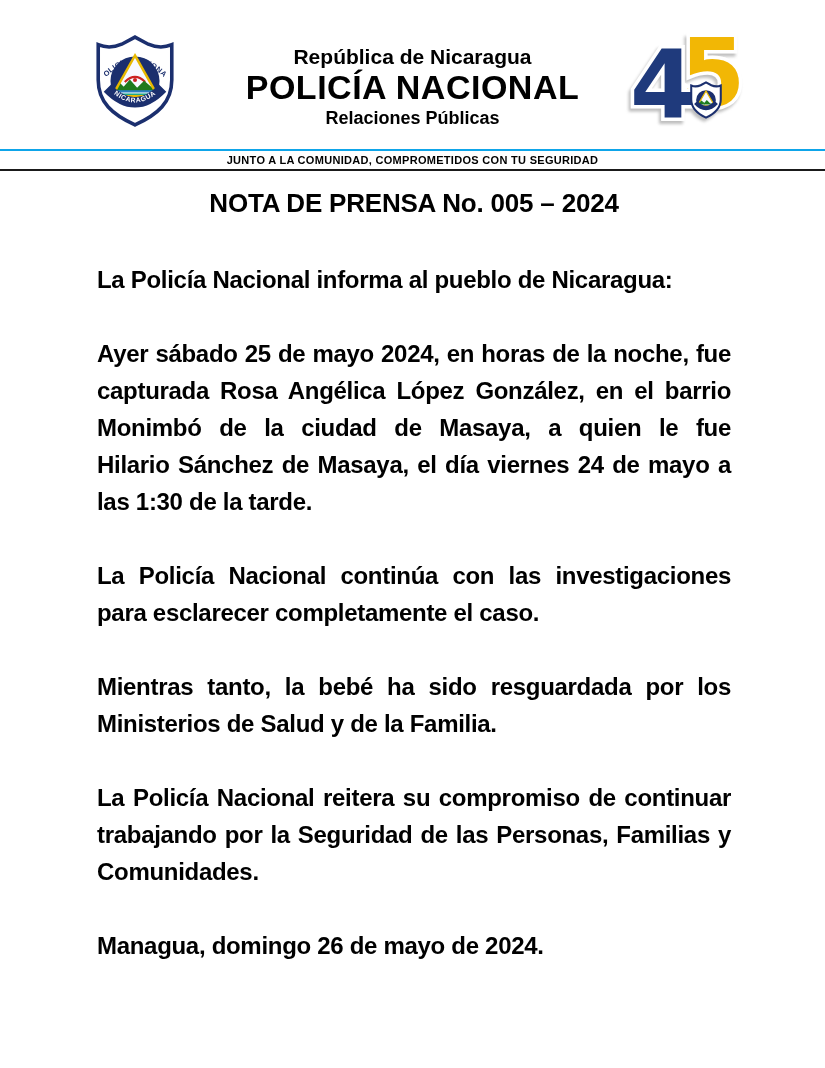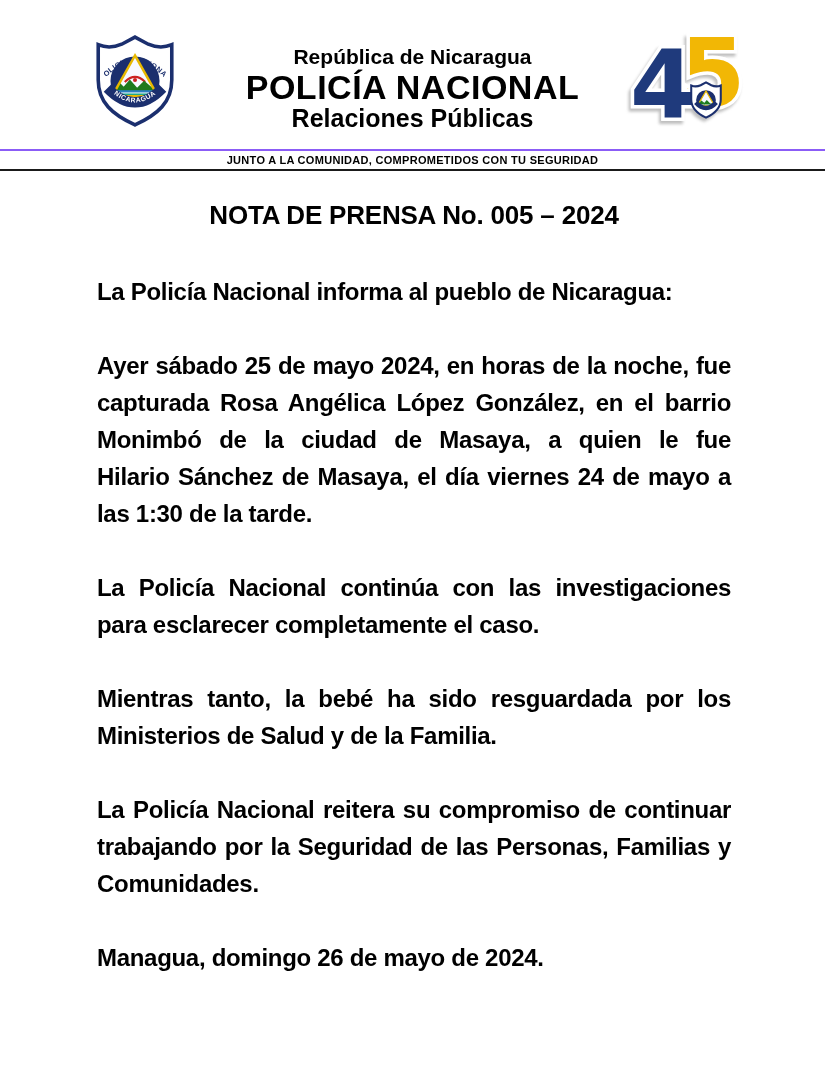--- a/index.html
+++ b/index.html
@@ -11,42 +11,42 @@
     position: relative;
     overflow: hidden;
   }
   .page { width: 825px; height: 1068px; background: #fff; position: relative; }
 
   
   .header { position: relative; height: 149px; }
   .header-center { text-align: center; padding-top: 44px; }
   .hdr-country   { font-size: 21px; font-weight: 700; line-height: 26px; letter-spacing: 0; }
   .hdr-institution { font-size: 34px; font-weight: 700; line-height: 34px; letter-spacing: 0.5px; }
-  .hdr-department { font-size: 25px; font-weight: 700; line-height: 28px; }
+  .hdr-department { font-size: 18px; font-weight: 700; line-height: 28px; }
 
   .shield-logo { position: absolute; left: 95px; top: 34px; width: 80px; height: 94px; }
 
   .anniv-logo { position: absolute; left: 628px; top: 22px; width: 145px; height: 115px;
                 filter: drop-shadow(-2px 3px 1.5px rgba(110,110,110,0.45)); }
   .anniv-digits { position: absolute; left: 0; top: 0; }
   .anniv-shield { position: absolute; left: 62px; top: 58px; width: 32px; height: 40px; }
 
   
   .banner {
-    border-top: 2px solid #8b5cf6;
+    border-top: 2px solid #0ea5e9;
     border-bottom: 2px solid #1a1a1a;
     height: 22px;
     display: flex; align-items: center; justify-content: center;
   }
   .banner-text { font-size: 11px; font-weight: 700; letter-spacing: 0.3px; }
 
   
   .content { padding: 0 94px 0 97px; }
   .doc-title {
-    margin-top: 28px;
+    margin-top: 16px;
     text-align: center;
     font-size: 26px; font-weight: 700;
     line-height: 32px;
     letter-spacing: -0.2px;
   }
   .doc-body { margin-top: 42px; font-size: 24px; font-weight: 700; letter-spacing: -0.3px; }
   .para { margin-bottom: 37px; }
   .para:first-child { }
   .line { line-height: 37px; white-space: nowrap; text-align: left; }
   .line.just { white-space: normal; text-align: justify; text-align-last: justify; }

